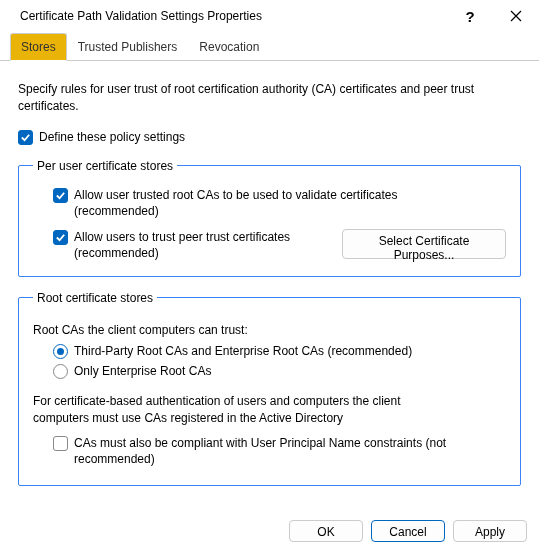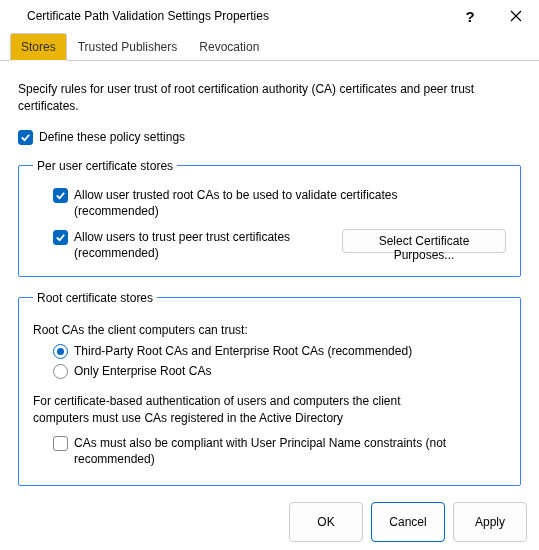--- a/index.html
+++ b/index.html
@@ -10,21 +10,21 @@
     color: #000;
     background: #fff;
     width: 539px;
     height: 550px;
     overflow: hidden;
   }
   .titlebar {
     display: flex;
     align-items: center;
     height: 32px;
-    padding-left: 27px;
+    padding-left: 20px;
   }
   .titlebar .title { flex: 1; font-size: 12px; }
   .titlebar .tbtn {
     width: 46px; height: 32px;
     display: flex; align-items: center; justify-content: center;
     font-family: "Segoe UI Symbol", sans-serif;
   }
   .titlebar .help { font-size: 15px; font-weight: 600; }
   .titlebar .close svg { width: 12px; height: 12px; }
 
@@ -83,25 +83,25 @@
   .row-with-button { display: flex; align-items: flex-start; justify-content: space-between; gap: 18px; }
 
   button.win {
     font-family: inherit;
     font-size: 12px;
     background: #fdfdfd;
     border: 1px solid #ccc;
     border-radius: 4px;
     padding: 4px 14px;
     min-width: 74px;
-    height: 40px;
+    height: 22px;
     color: #000;
   }
   button.win.primary { border-color: #0067c0; }
-  button.purposes { width: 164px; height: 24px; }
+  button.purposes { width: 164px; height: 30px; }
 
   .sub-intro { margin: 8px 0 6px 0; }
 
   .info { margin: 14px 0 8px 0; line-height: 1.4; }
 
   .footer {
     position: absolute;
     bottom: 8px; right: 12px;
     display: flex; gap: 8px;
   }

